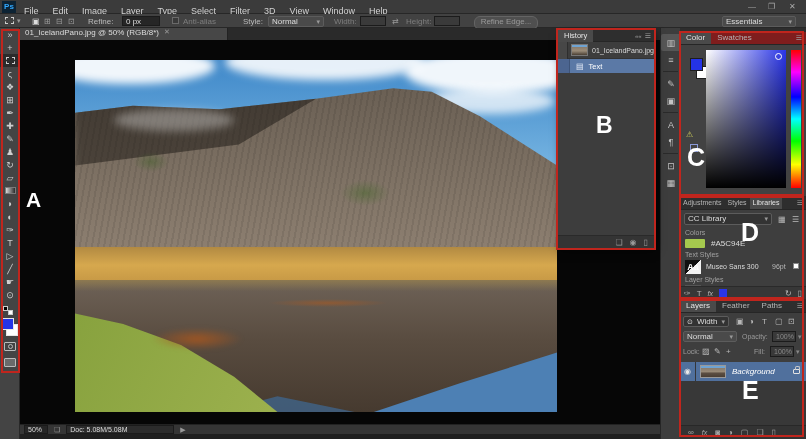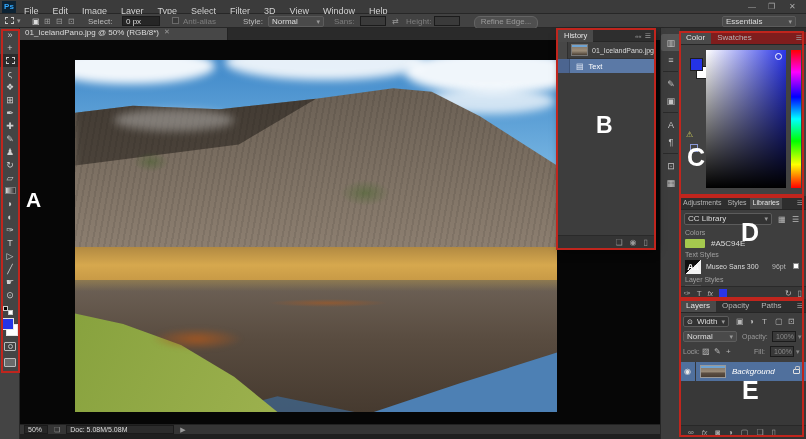--- a/index.html
+++ b/index.html
@@ -41,30 +41,30 @@
     <span class="ab fz8" style="left:789px;top:2px;color:#aaa;">✕</span>
   </div>
 
   <div class="ab bar" style="left:0;top:14px;width:806px;height:14px;background:#424242;">
     <div class="ab dash" style="left:5px;top:3px;"></div>
     <span class="ab fz7" style="left:17px;top:3px;color:#999;">▾</span>
     <span class="ab fz8" style="left:32px;top:3px;color:#ddd;">▣</span>
     <span class="ab fz8" style="left:44px;top:3px;color:#999;">⊞</span>
     <span class="ab fz8" style="left:56px;top:3px;color:#999;">⊟</span>
     <span class="ab fz8" style="left:68px;top:3px;color:#999;">⊡</span>
-    <span class="ab fz8" style="left:88px;top:3px;color:#bbb;">Select:</span>
+    <span class="ab fz8" style="left:88px;top:3px;color:#bbb;">Refine:</span>
     <div class="ab field" style="left:122px;top:2px;width:38px;height:10px;">0 px</div>
     <div class="ab" style="left:172px;top:3px;width:7px;height:7px;border:1px solid #6a6a6a;background:#3a3a3a;"></div>
     <span class="ab fz8" style="left:183px;top:3px;color:#7e7e7e;">Anti-alias</span>
     <span class="ab fz8" style="left:243px;top:3px;color:#bbb;">Style:</span>
     <div class="ab combo" style="left:268px;top:2px;width:56px;height:11px;">
       <span>Normal</span>
       <span class="fz7" style="color:#999;">▾</span>
     </div>
-    <span class="ab fz8" style="left:334px;top:3px;color:#7e7e7e;">Sans:</span>
+    <span class="ab fz8" style="left:334px;top:3px;color:#7e7e7e;">Width:</span>
     <div class="ab field" style="left:360px;top:2px;width:26px;height:10px;background:#3a3a3a;"></div>
     <span class="ab fz8" style="left:392px;top:3px;color:#999;">⇄</span>
     <span class="ab fz8" style="left:406px;top:3px;color:#7e7e7e;">Height:</span>
     <div class="ab field" style="left:434px;top:2px;width:26px;height:10px;background:#3a3a3a;"></div>
     <div class="ab btn" style="left:474px;top:2px;width:64px;height:14px;line-height:10px;">Refine Edge...</div>
     <div class="ab combo" style="left:722px;top:2px;width:74px;height:11px;">
       <span>Essentials</span>
       <span class="fz7" style="color:#999;">▾</span>
     </div>
   </div>
@@ -212,21 +212,21 @@
       <span class="fz7" style="color:#b5b5b5;font-style:italic;">fx</span>
       <span style="width: 8px; height: 8px; display: inline-block; background: rgb(42, 53, 232);"></span>
       <span class="fz8" style="color:#b5b5b5;margin-left:auto;">↻</span>
       <span class="fz8" style="color:#b5b5b5;">▯</span>
     </div>
   </div>
 
   <div class="ab" style="left:680px;top:300px;width:126px;height:139px;background:#3e3e3e;">
     <div style="height:13px;background:#2e2e2e;border-bottom:1px solid #262626;display:flex;align-items:center;">
       <span class="ptab act">Layers</span>
-      <span class="ptab">Opacity</span>
+      <span class="ptab">Feather</span>
       <span class="ptab">Paths</span>
       <span class="fz7" style="margin-left:auto;margin-right:3px;color:#999;">☰</span>
     </div>
     <div class="ab combo" style="left:3px;top:16px;width:46px;height:11px;background:#333;">
       <span class="fz7">⊙</span>
       <span>Width</span>
       <span class="fz7" style="color:#999;">▾</span>
     </div>
     <span class="ab fz8" style="left:56px;top:17px;color:#b8b8b8;">▣</span>
     <span class="ab fz8" style="left:69px;top:17px;color:#b8b8b8;">◑</span>

